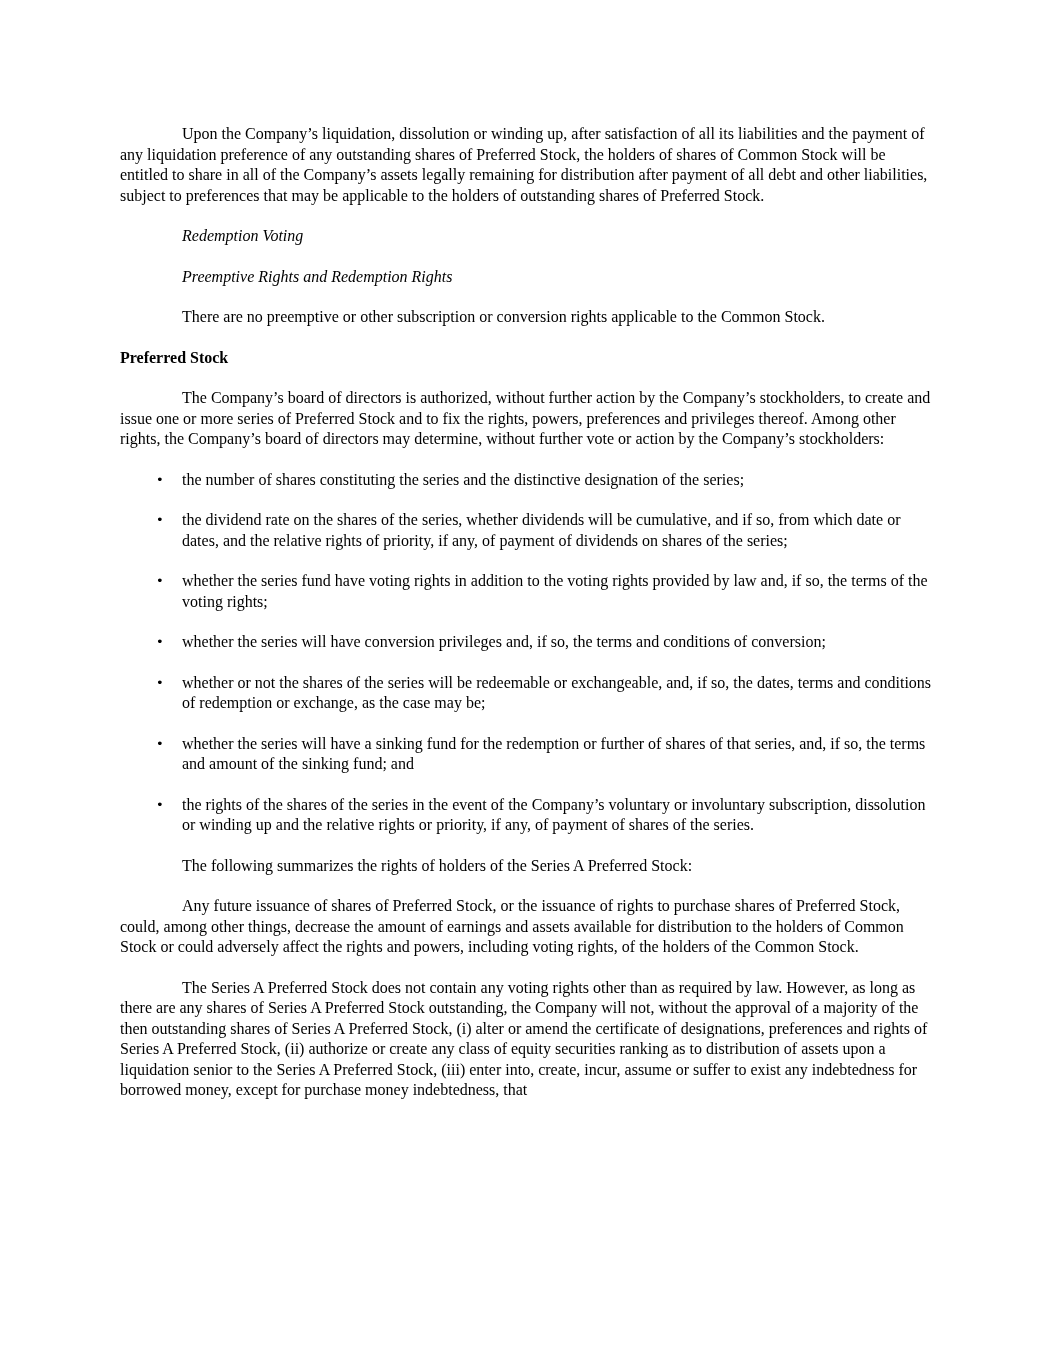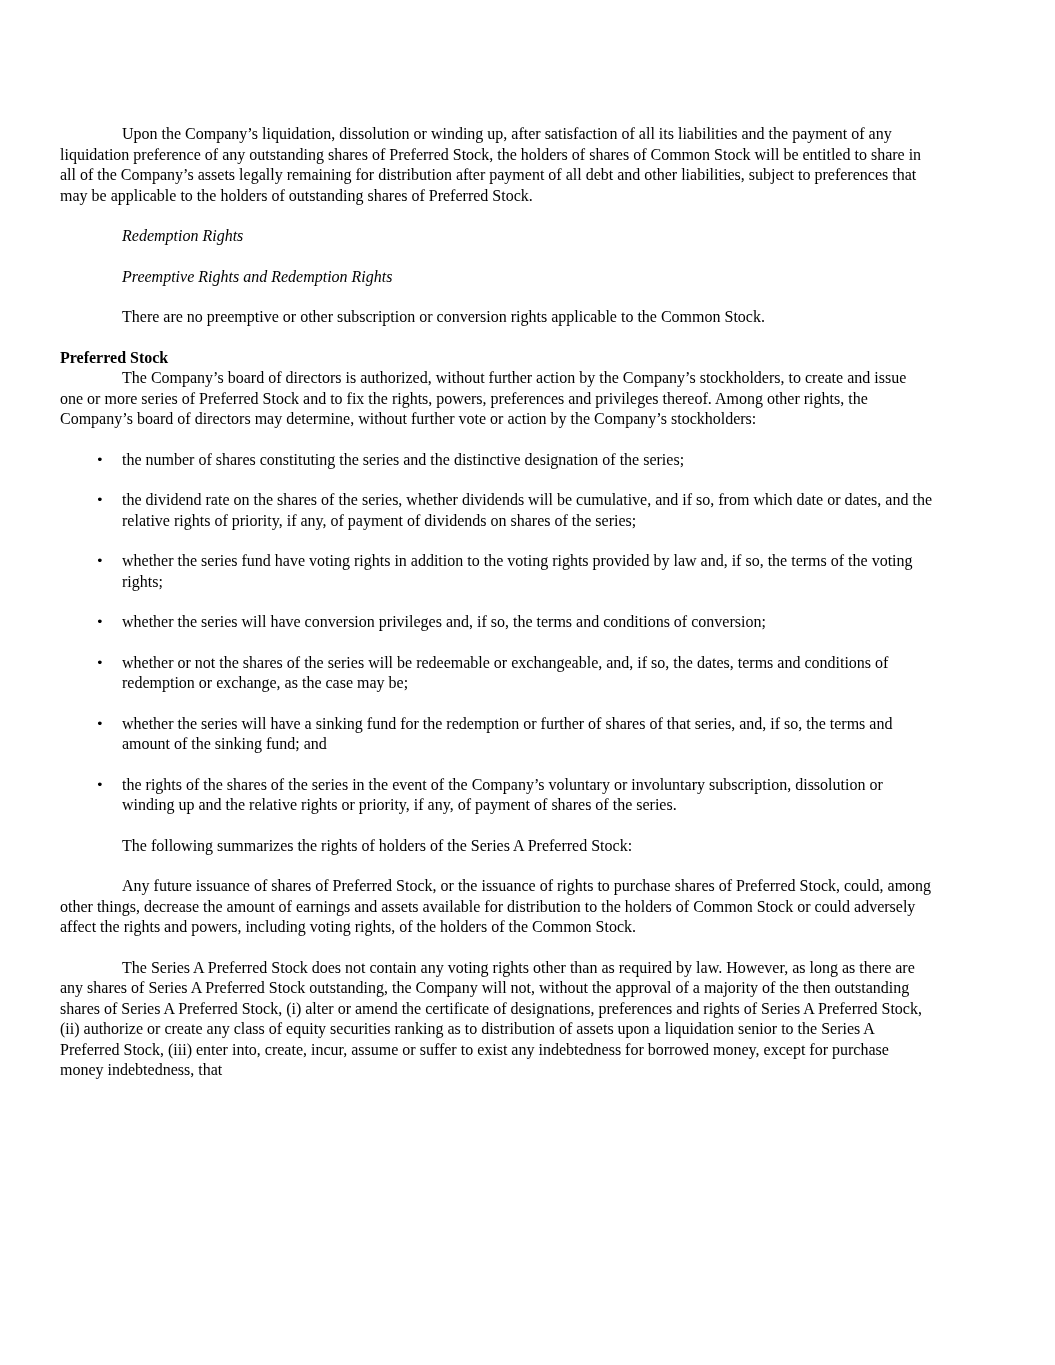--- a/index.html
+++ b/index.html
@@ -9,36 +9,37 @@
   body {
     width: 1055px;
     height: 1365px;
     margin: 0 auto;
     font-family: "Liberation Serif", "DejaVu Serif", serif;
     color: #000000;
     position: relative;
     overflow: hidden;
   }
   .page {
-    padding: 124px 123px 40px 60px;
+    padding: 124px 123px 40px 120px;
     font-size: 16px;
     line-height: 20.5px;
     text-align: left;
   }
   .para {
     margin-bottom: 20px;
     text-indent: 62px;
   }
   .heading-italic {
     font-style: italic;
     margin-left: 62px;
     margin-bottom: 20px;
   }
   .heading-bold {
     font-weight: bold;
+    margin-bottom: 20px;
   }
   .bullet-list {
     list-style: none;
     margin-bottom: 0;
   }
   .bullet-list li {
     display: flex;
     align-items: flex-start;
     padding-left: 36px;
     margin-bottom: 20px;
@@ -54,21 +55,21 @@
     flex: 1;
   }
 </style>
 </head>
 <body>
 
 <div class="page">
 
   <p class="para">Upon the Company’s liquidation, dissolution or winding up, after satisfaction of all its liabilities and the payment of any liquidation preference of any outstanding shares of Preferred Stock, the holders of shares of Common Stock will be entitled to share in all of the Company’s assets legally remaining for distribution after payment of all debt and other liabilities, subject to preferences that may be applicable to the holders of outstanding shares of Preferred Stock.</p>
 
-  <p class="heading-italic">Redemption Rights</p>
+  <p class="heading-italic">Redemption Voting</p>
 
 
   <p class="heading-italic">Preemptive Rights and Redemption Rights</p>
 
   <p class="para">There are no preemptive or other subscription or conversion rights applicable to the Common Stock.</p>
 
   <h2 class="heading-bold" style="font-size:16px;">Preferred Stock</h2>
 
   <p class="para">The Company’s board of directors is authorized, without further action by the Company’s stockholders, to create and issue one or more series of Preferred Stock and to fix the rights, powers, preferences and privileges thereof. Among other rights, the Company’s board of directors may determine, without further vote or action by the Company’s stockholders:</p>
 

